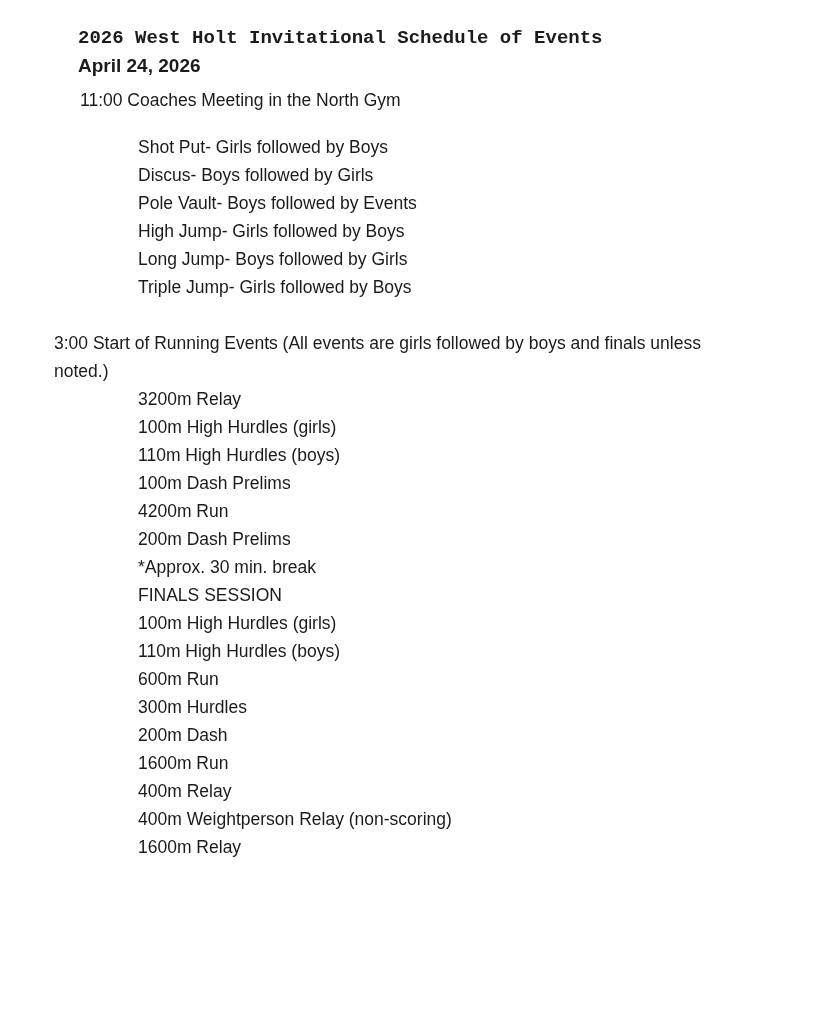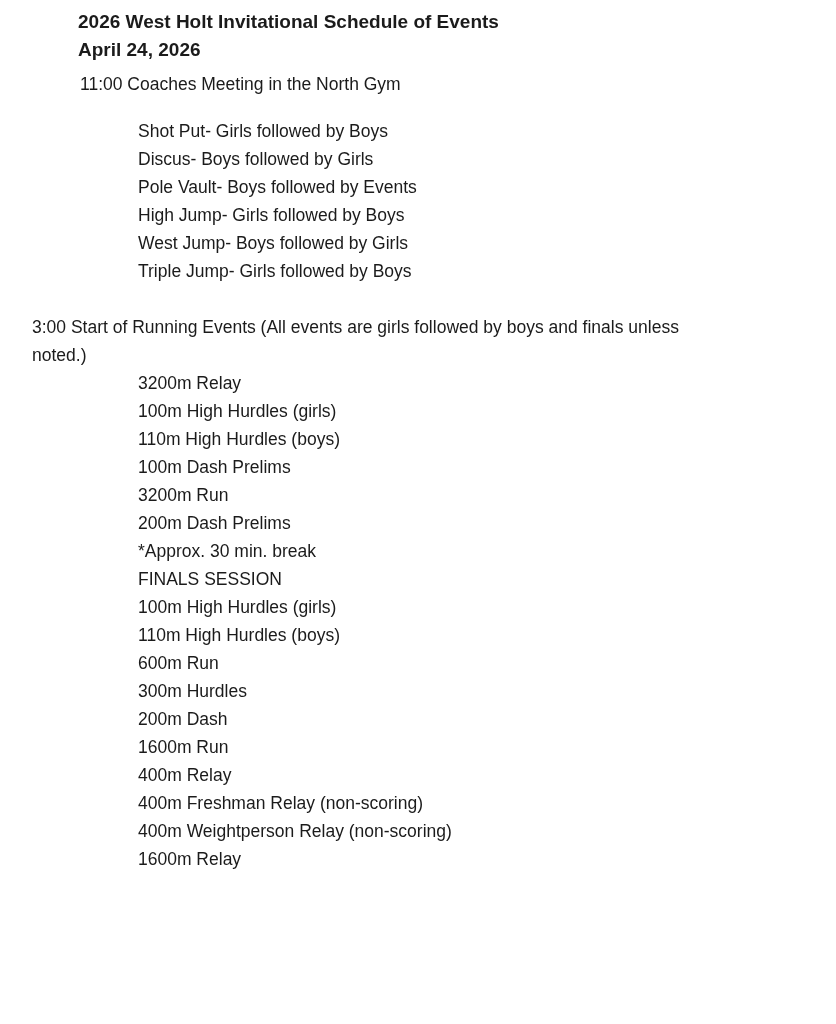--- a/index.html
+++ b/index.html
@@ -20,36 +20,37 @@
       overflow: hidden;
     }
     .doc-title,
     .doc-date {
       font-weight: 700;
       font-size: 19px;
       line-height: 28px;
       margin-left: 78px;
     }
     .doc-title {
-      padding-top: 8px;
+      padding-top: 24px;
+      font-family: Liberation Mono, monospace;
     }
     .coaches-line {
       margin: 6px 0 8px 80px;
     }
     .section-heading {
       margin: 27px 0 0 78px;
     }
     .event-list {
       margin-left: 138px;
     }
     .event-list.field {
       margin-top: 19px;
     }
     .running-heading {
-      margin: 28px 0 0 32px;
+      margin: 28px 0 0 54px;
     }
     .event-list.running {
       margin-top: 0;
     }
     .event-item {
       line-height: 28px;
     }
   </style>
 </head>
 <body>
@@ -61,43 +62,42 @@
   <div class="doc-date">April 24, 2026</div>
 
   <div class="coaches-line">11:00 Coaches Meeting in the North Gym</div>
 
 
   <div class="event-list field">
     <div class="event-item">Shot Put- Girls followed by Boys</div>
     <div class="event-item">Discus- Boys followed by Girls</div>
     <div class="event-item">Pole Vault- Boys followed by Events</div>
     <div class="event-item">High Jump- Girls followed by Boys</div>
-    <div class="event-item">West Jump- Boys followed by Girls</div>
+    <div class="event-item">Long Jump- Boys followed by Girls</div>
     <div class="event-item">Triple Jump- Girls followed by Boys</div>
   </div>
 
   <div class="running-heading">
     <div>3:00 Start of Running Events (All events are girls followed by boys and finals unless</div>
     <div>noted.)</div>
   </div>
 
   <div class="event-list running">
     <div class="event-item">3200m Relay</div>
     <div class="event-item">100m High Hurdles (girls)</div>
     <div class="event-item">110m High Hurdles (boys)</div>
     <div class="event-item">100m Dash Prelims</div>
-    <div class="event-item">3200m Run</div>
+    <div class="event-item">4200m Run</div>
     <div class="event-item">200m Dash Prelims</div>
     <div class="event-item">*Approx. 30 min. break</div>
     <div class="event-item">FINALS SESSION</div>
     <div class="event-item">100m High Hurdles (girls)</div>
     <div class="event-item">110m High Hurdles (boys)</div>
     <div class="event-item">600m Run</div>
     <div class="event-item">300m Hurdles</div>
     <div class="event-item">200m Dash</div>
     <div class="event-item">1600m Run</div>
     <div class="event-item">400m Relay</div>
-    <div class="event-item">400m Freshman Relay (non-scoring)</div>
     <div class="event-item">400m Weightperson Relay (non-scoring)</div>
     <div class="event-item">1600m Relay</div>
   </div>
 
 </div>
 
 </body></html>

